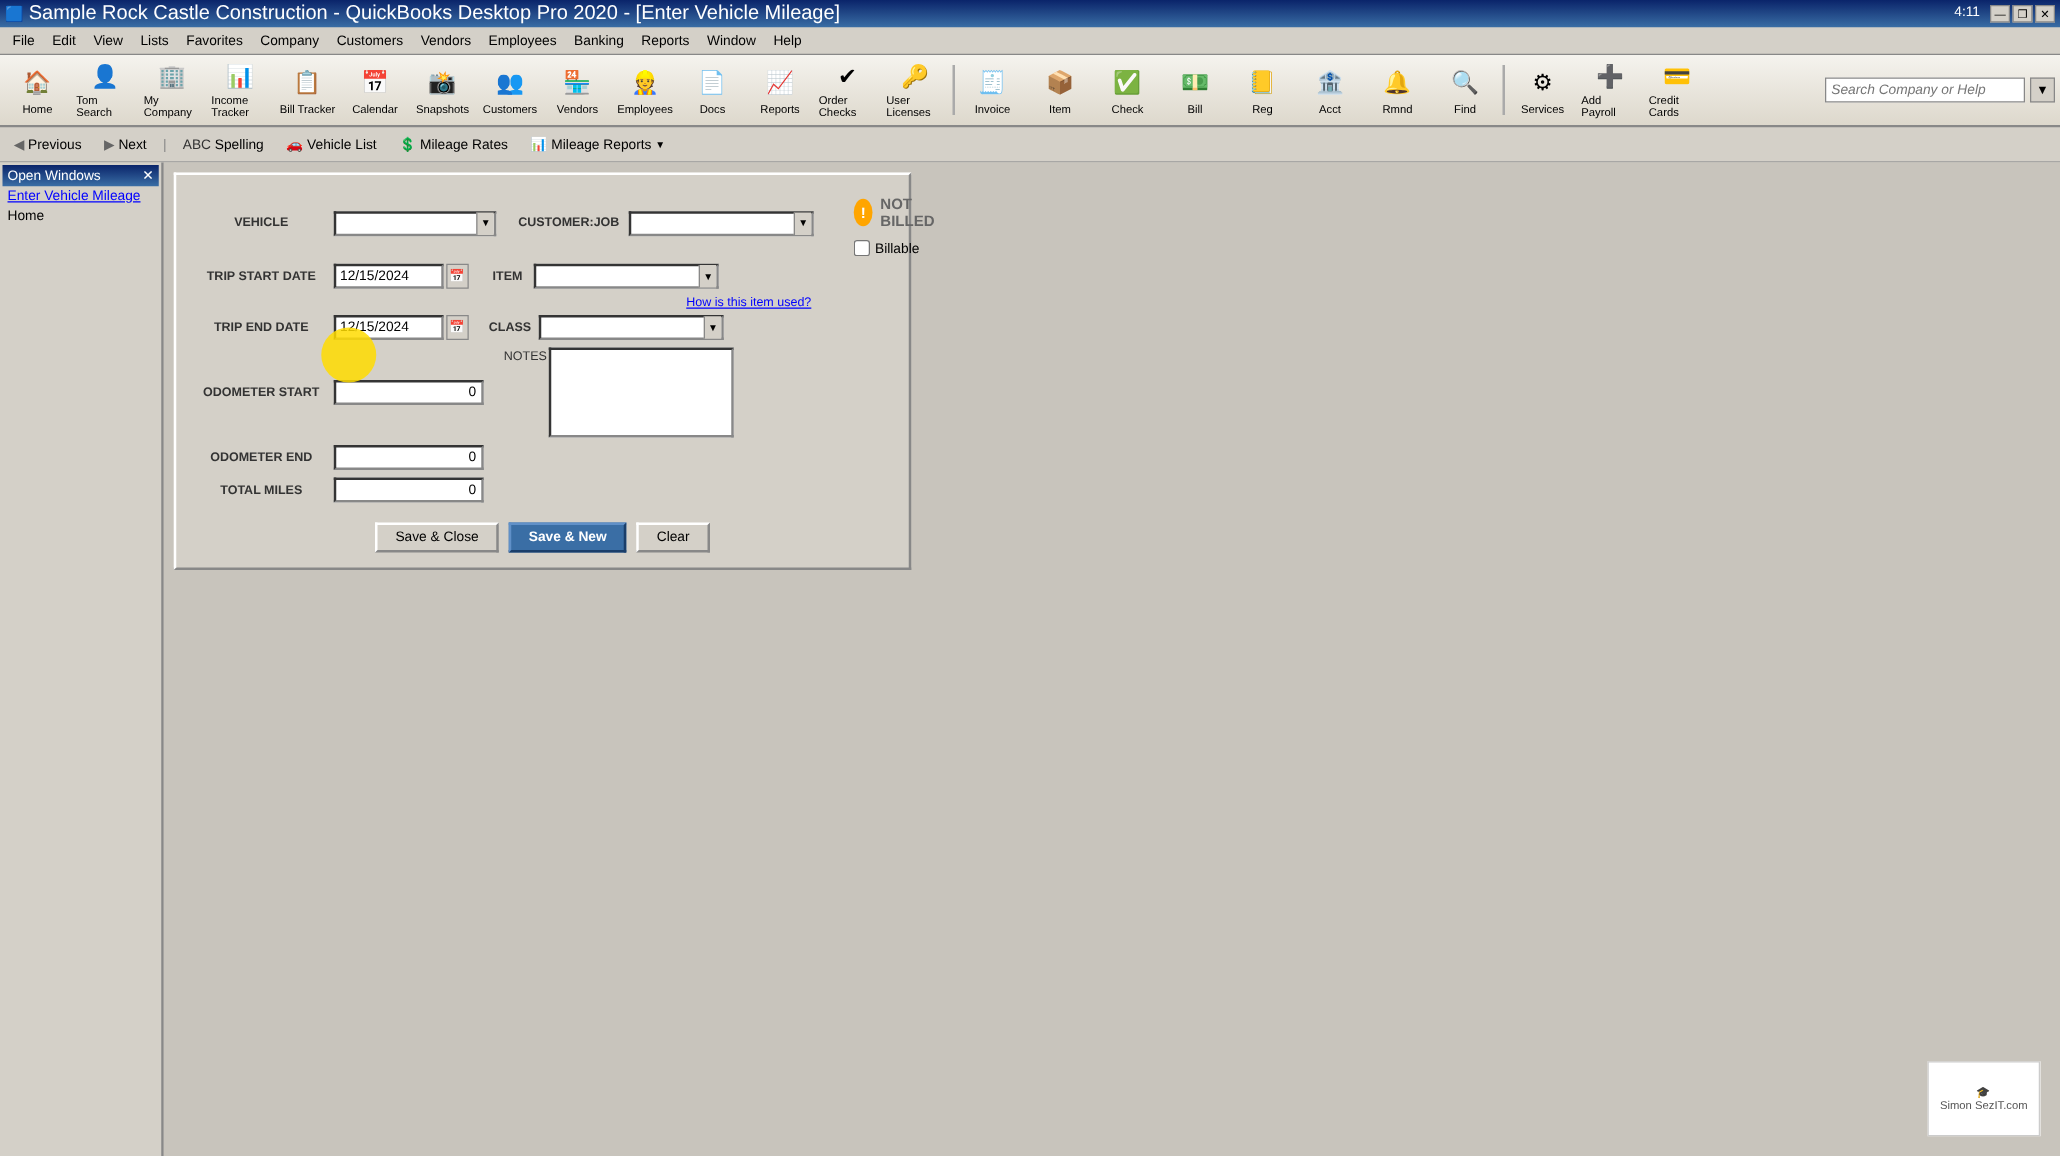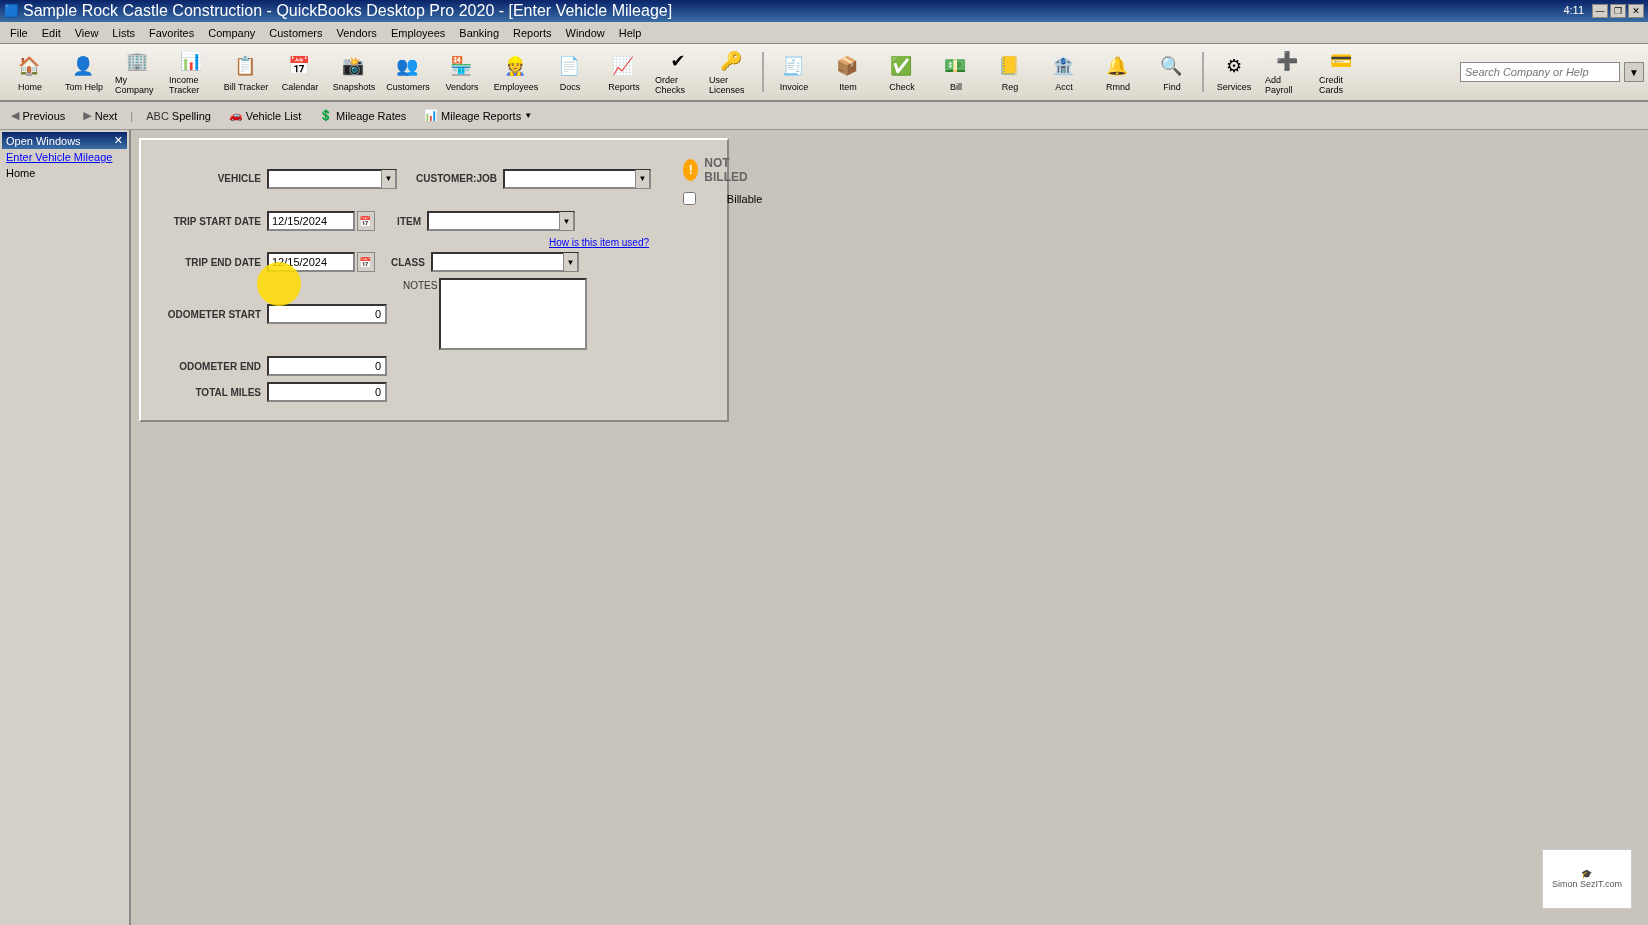--- a/index.html
+++ b/index.html
@@ -168,21 +168,21 @@
 
     
     .form-row {
       display: flex;
       align-items: center;
       margin-bottom: 6px;
     }
     .form-label {
       font-size: 10px;
       color: #333;
-      text-align: right;
+      text-align: center;
       min-width: 110px;
       padding-right: 6px;
       font-weight: bold;
     }
 
     
     .not-billed-badge {
       display: flex;
       align-items: center;
       gap: 6px;
@@ -198,21 +198,20 @@
     .not-billed-text {
       font-weight: bold;
       font-size: 12px;
       color: #666;
     }
     .billable-row {
       display: flex;
       align-items: center;
       gap: 4px;
       margin-left: 8px;
-      justify-content: space-between;
     }
 
     
     .item-link {
       color: #00f;
       text-decoration: underline;
       font-size: 10px;
       cursor: pointer;
       margin-left: 110px;
       margin-bottom: 4px;
@@ -355,21 +354,21 @@
   <div class="menu-item">Help</div>
 </div>
 
 <div class="toolbar">
   <div class="toolbar-btn">
     <div class="toolbar-icon">🏠</div>
     <span>Home</span>
   </div>
   <div class="toolbar-btn">
     <div class="toolbar-icon">👤</div>
-    <span>Tom Help</span>
+    <span>Tom Search</span>
   </div>
   <div class="toolbar-btn">
     <div class="toolbar-icon">🏢</div>
     <span>My Company</span>
   </div>
   <div class="toolbar-btn">
     <div class="toolbar-icon">📊</div>
     <span>Income Tracker</span>
   </div>
   <div class="toolbar-btn">
@@ -591,20 +590,25 @@
       <div class="form-row">
         <span class="form-label">ODOMETER END</span>
         <input type="text" class="odometer-input" value="0" style="">
       </div>
 
       <div class="form-row">
         <span class="form-label">TOTAL MILES</span>
         <input type="text" class="odometer-input" value="0" style="">
       </div>
 
+      <div class="buttons-row">
+        <button class="btn btn-gray">Save &amp; Close</button>
+        <button class="btn btn-blue">Save &amp; New</button>
+        <button class="btn btn-gray">Clear</button>
+      </div>
 
     </div>
   </div>
 </div>
 
 <div class="logo-area">
   <span style="font-size:9px; color:#555;">
     🎓<br>
     <span>Simon SezIT.com</span>
   </span>

